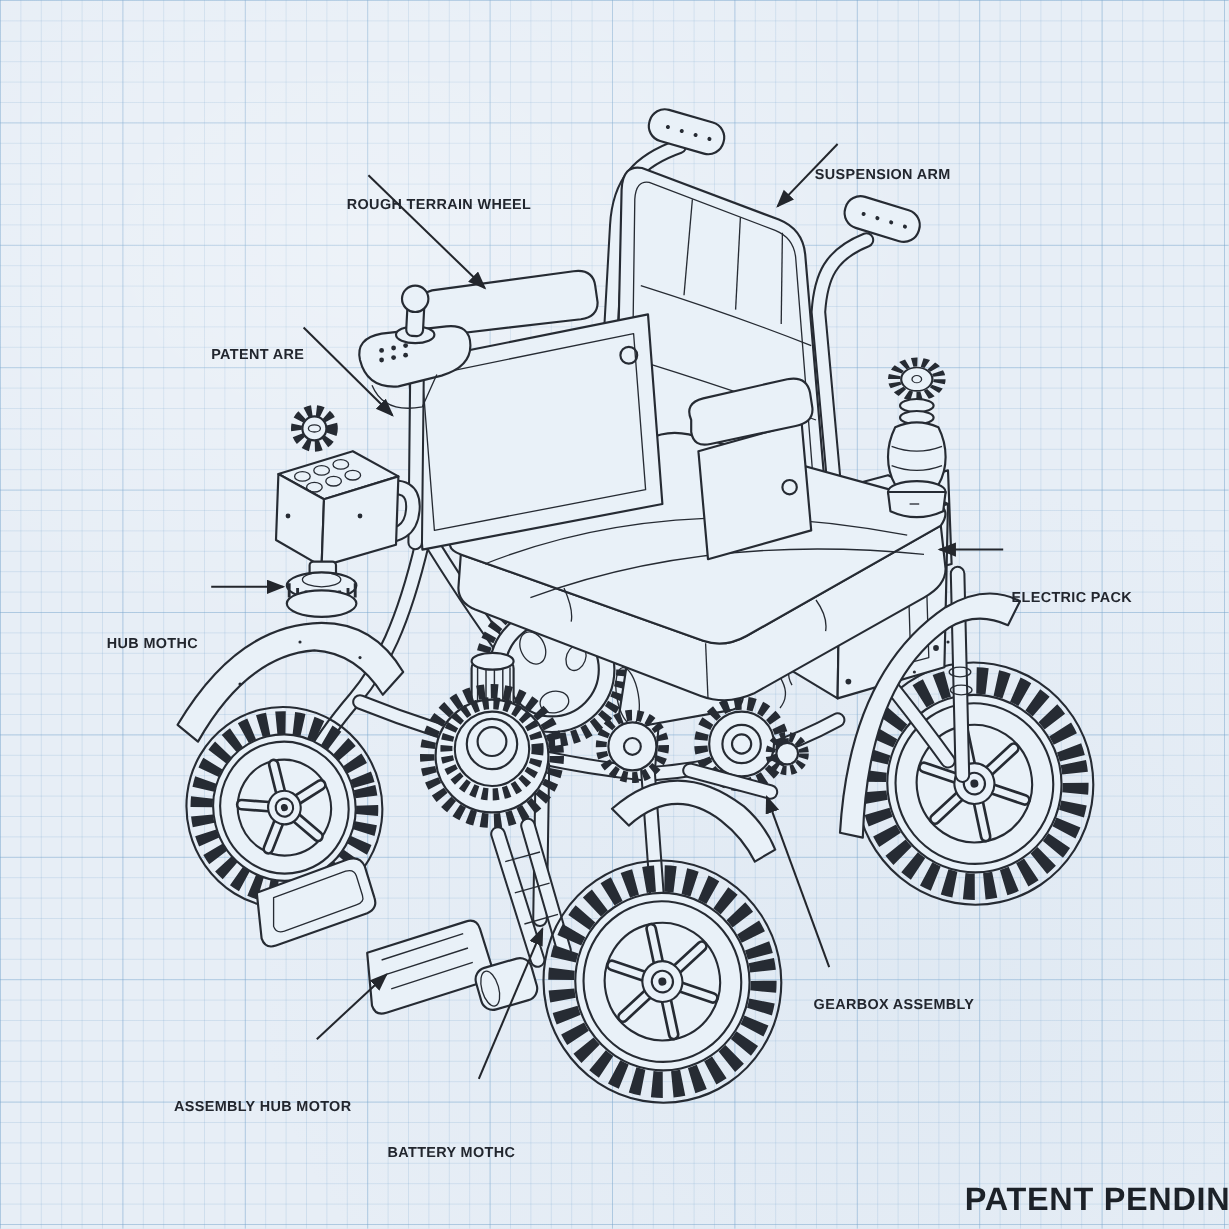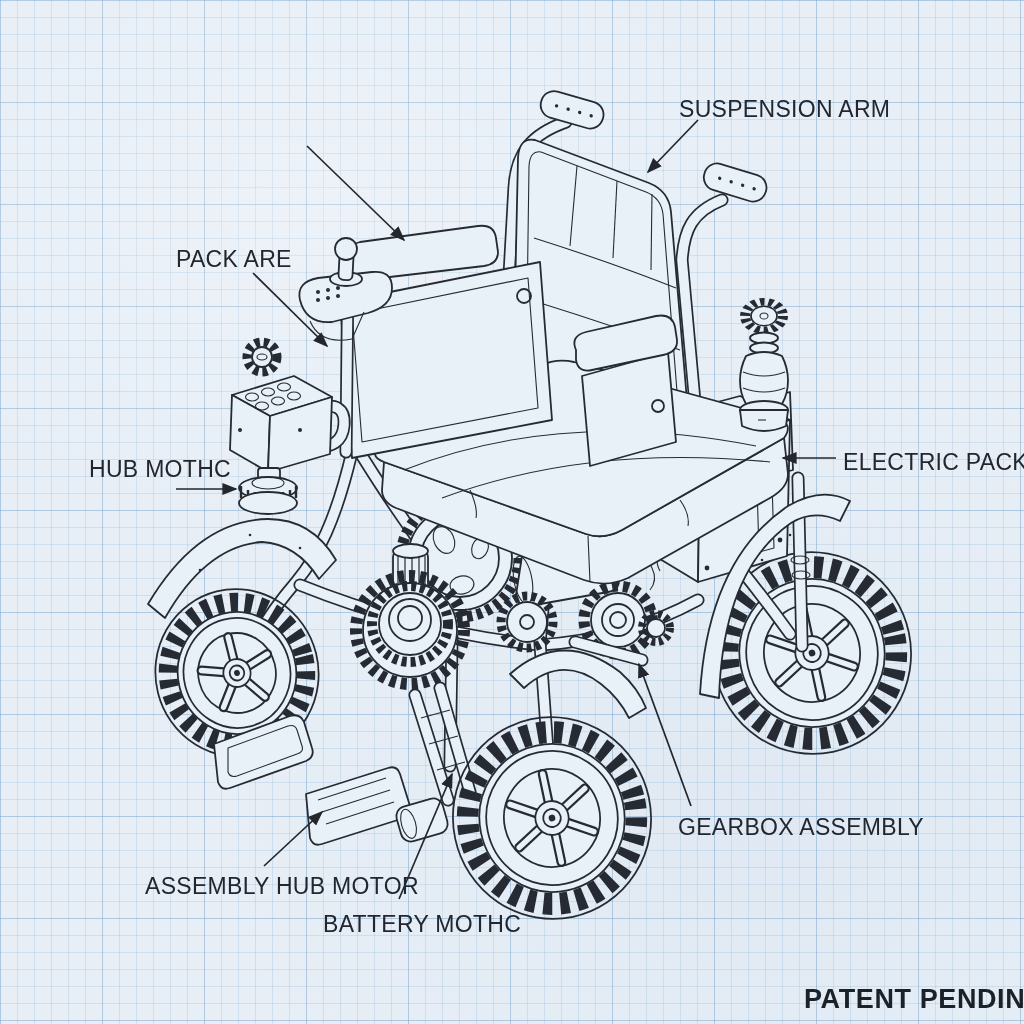--- a/index.html
+++ b/index.html
@@ -11,22 +11,22 @@
       radial-gradient(ellipse 800px 600px at 75% 80%, rgba(160,190,215,.10), transparent 70%),
       linear-gradient(rgba(121,166,205,.22) 1px, transparent 1px),
       linear-gradient(90deg, rgba(121,166,205,.22) 1px, transparent 1px),
       linear-gradient(rgba(121,166,205,.38) 1px, transparent 1px),
       linear-gradient(90deg, rgba(121,166,205,.38) 1px, transparent 1px);
     background-size:auto,auto,17px 17px,17px 17px,102px 102px,102px 102px;
     font-family:"Liberation Sans",sans-serif;
   }
   svg{position:absolute;left:0;top:0;}
   .callout{
-    position:absolute;color:#22262e;font-size:23px;font-weight:400;
-    letter-spacing:.3px;white-space:nowrap;
+    position:absolute;color:#22262e;font-size:12px;font-weight:700;
+    letter-spacing:.3px;white-space:nowrap;margin-top:42px;
   }
   .patent{
     position:absolute;color:#1c2128;font-size:27px;font-weight:600;
     letter-spacing:.6px;white-space:nowrap;
   }
   .ln{fill:none;stroke:#262b33;stroke-width:1.8;stroke-linejoin:round;}
   .lnt{fill:none;stroke:#262b33;stroke-width:1.1;stroke-linejoin:round;}
   .fillp{fill:#e9f1f8;stroke:#262b33;stroke-width:1.8;stroke-linejoin:round;}
   .teeth{fill:none;stroke:#262b33;stroke-linecap:butt;}
   .tube-o{fill:none;stroke:#262b33;stroke-width:13;stroke-linecap:round;}
@@ -370,22 +370,23 @@
     <path class="lead" marker-end="url(#arrow)" d="M 698,120 L 648,172"></path>
     <path class="lead" marker-end="url(#arrow)" d="M 253,273 L 327,346"></path>
     <path class="lead" marker-end="url(#arrow)" d="M 176,489 L 236,489"></path>
     <path class="lead" marker-end="url(#arrow)" d="M 836,458 L 783,458"></path>
     <path class="lead" marker-end="url(#arrow)" d="M 691,806 L 639,664"></path>
     <path class="lead" marker-end="url(#arrow)" d="M 264,866 L 322,812"></path>
     <path class="lead" marker-end="url(#arrow)" d="M 399,899 L 452,774"></path>
   </g>
 </svg>
 
+<div class="callout" style="left:289px;top:121px">ROUGH TERRAIN WHEEL</div>
 <div class="callout" style="left:679px;top:96px">SUSPENSION ARM</div>
-<div class="callout" style="left:176px;top:246px">PACK ARE</div>
-<div class="callout" style="left:89px;top:456px">HUB MOTHC</div>
+<div class="callout" style="left:176px;top:246px">PATENT ARE</div>
+<div class="callout" style="left:89px;top:487px">HUB MOTHC</div>
 <div class="callout" style="left:843px;top:449px">ELECTRIC PACK</div>
-<div class="callout" style="left:678px;top:814px">GEARBOX ASSEMBLY</div>
+<div class="callout" style="left:678px;top:788px">GEARBOX ASSEMBLY</div>
 <div class="callout" style="left:145px;top:873px">ASSEMBLY HUB MOTOR</div>
 <div class="callout" style="left:323px;top:911px">BATTERY MOTHC</div>
 <div class="patent" style="left:804px;top:984px">PATENT PENDING</div>
 
 </div>
 
 </body></html>

